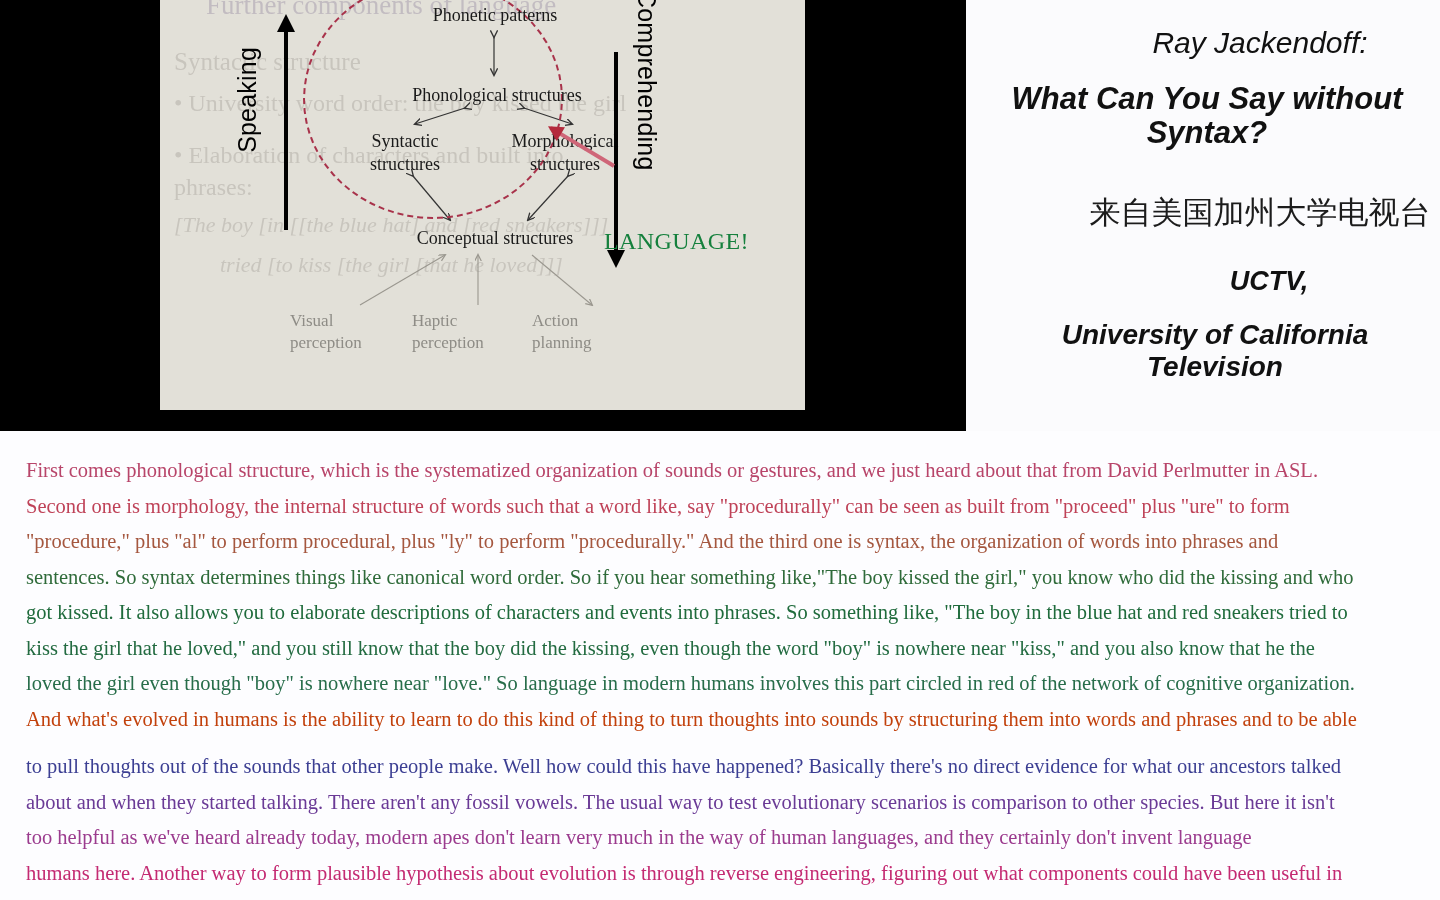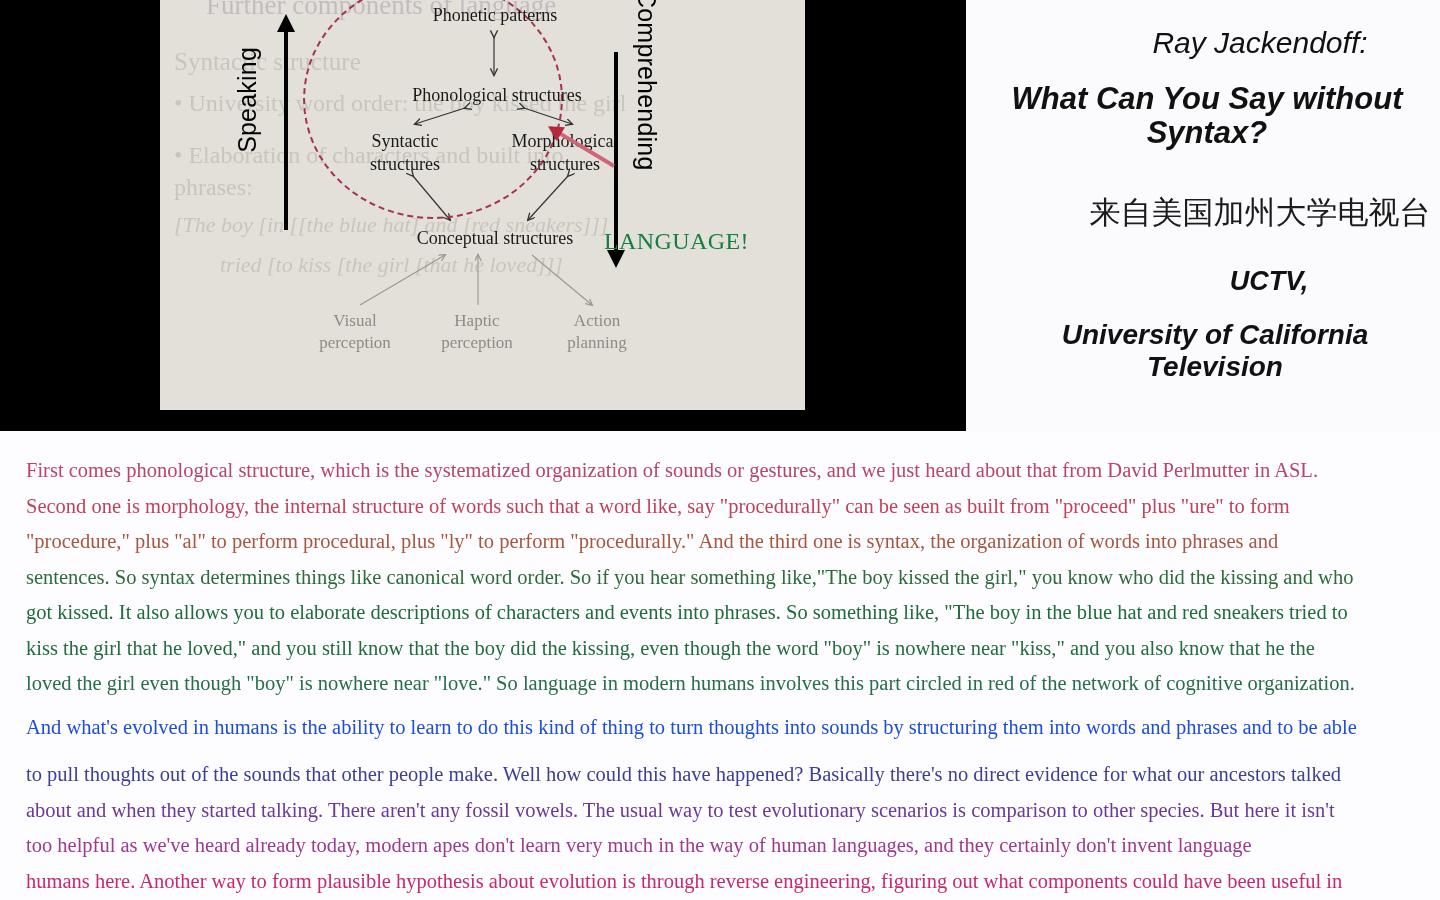--- a/index.html
+++ b/index.html
@@ -36,21 +36,21 @@
           text-align:center; font-family:"Liberation Serif", serif;
           white-space:nowrap; }
 
   #n-phonetic   { left:235px; top:92px; width:200px; }
   #n-phonolog   { left:192px; top:172px; width:290px; }
   #n-syntactic  { left:185px; top:218px; width:120px; white-space:normal; }
   #n-morph      { left:330px; top:218px; width:150px; white-space:normal; }
   #n-conceptual { left:190px; top:315px; width:290px; }
 
   .leaf { position:absolute; color:#8e8c86; font-size:17px; line-height:1.3;
-          text-align:center; width:130px; font-family:"Liberation Serif", serif; }
+          width:130px; font-family:"Liberation Serif", serif; }
   #l-visual { left:130px; top:398px; }
   #l-haptic { left:252px; top:398px; }
   #l-action { left:372px; top:398px; }
 
   
   #red-circle { position:absolute; left:143px; top:67px; width:260px; height:240px;
                 border:2.4px dashed #a8324a; border-radius:50%; }
 
   
   .vlabel { position:absolute; font-family:"Liberation Sans", sans-serif;
@@ -201,20 +201,20 @@
 
   <div id="transcript">
     <p id="tbody">
         <span class="tline" style="color: rgb(184, 69, 106);">First comes phonological structure, which is the systematized organization of sounds or gestures, and we just heard about that from David Perlmutter in ASL.</span>
         <span class="tline" style="color: rgb(191, 66, 88);">Second one is morphology, the internal structure of words such that a word like, say "procedurally" can be seen as built from "proceed" plus "ure" to form</span>
         <span class="tline" style="color: rgb(165, 87, 63);">"procedure," plus "al" to perform procedural, plus "ly" to perform "procedurally." And the third one is syntax, the organization of words into phrases and</span>
         <span class="tline" style="color: rgb(47, 107, 58);">sentences. So syntax determines things like canonical word order. So if you hear something like,"The boy kissed the girl," you know who did the kissing and who</span>
         <span class="tline" style="color: rgb(31, 107, 60);">got kissed. It also allows you to elaborate descriptions of characters and events into phrases. So something like, "The boy in the blue hat and red sneakers tried to</span>
         <span class="tline" style="color: rgb(35, 107, 65);">kiss the girl that he loved," and you still know that the boy did the kissing, even though the word "boy" is nowhere near "kiss," and you also know that he the</span>
         <span class="tline" style="color: rgb(39, 109, 74);">loved the girl even though "boy" is nowhere near "love." So language in modern humans involves this part circled in red of the network of cognitive organization.</span>
-        <span class="tline" style="color: #1d4ed8; margin-top: 8px;">And what's evolved in humans is the ability to learn to do this kind of thing to turn thoughts into sounds by structuring them into words and phrases and to be able</span>
+        <span class="tline" style="color: #c2410c;">And what's evolved in humans is the ability to learn to do this kind of thing to turn thoughts into sounds by structuring them into words and phrases and to be able</span>
         <span class="tline" style="color: rgb(60, 63, 147); margin-top: 12px;">to pull thoughts out of the sounds that other people make. Well how could this have happened? Basically there's no direct evidence for what our ancestors talked</span>
         <span class="tline" style="color: rgb(106, 58, 150);">about and when they started talking. There aren't any fossil vowels. The usual way to test evolutionary scenarios is comparison to other species. But here it isn't</span>
         <span class="tline" style="color: rgb(155, 59, 142);">too helpful as we've heard already today, modern apes don't learn very much in the way of human languages, and they certainly don't invent language</span>
         <span class="tline" style="color: rgb(196, 42, 114);">humans here. Another way to form plausible hypothesis about evolution is through reverse engineering, figuring out what components could have been useful in</span>
       </p>
   </div>
 </div>
 
 </body></html>

